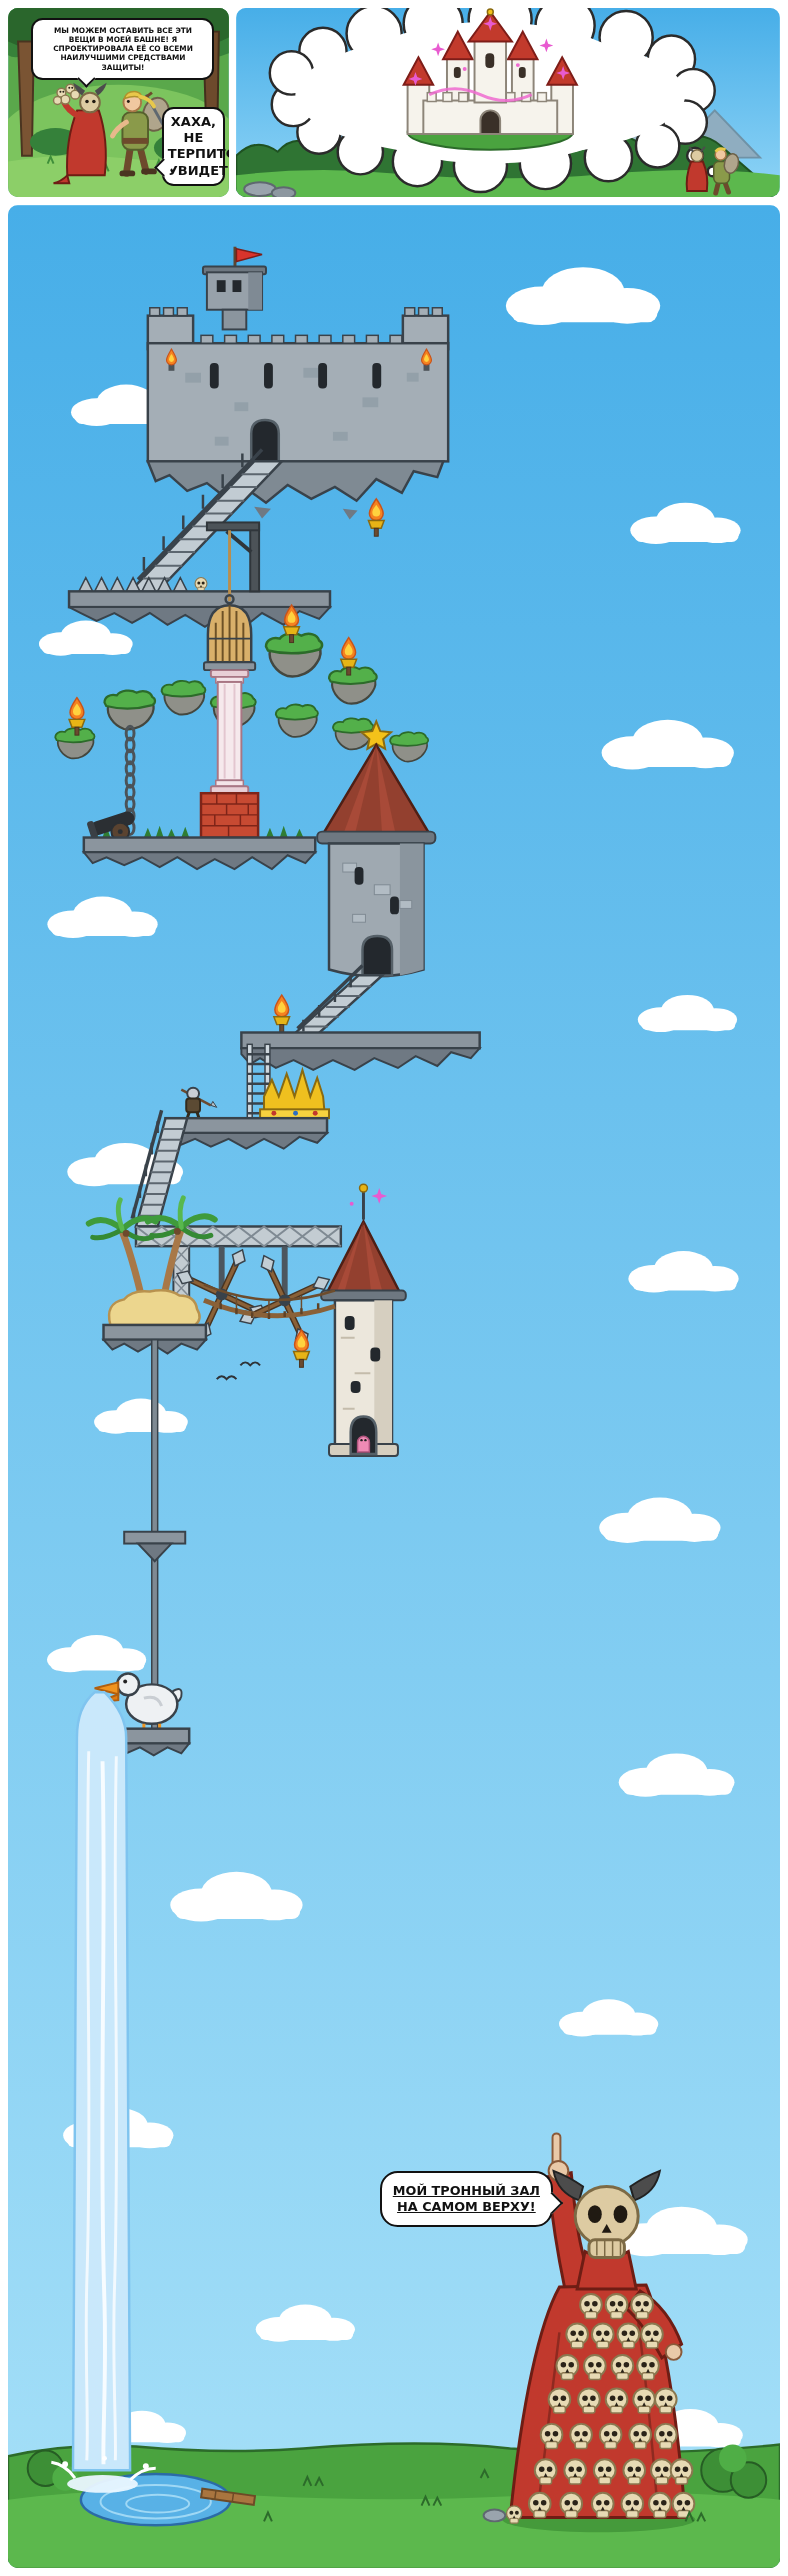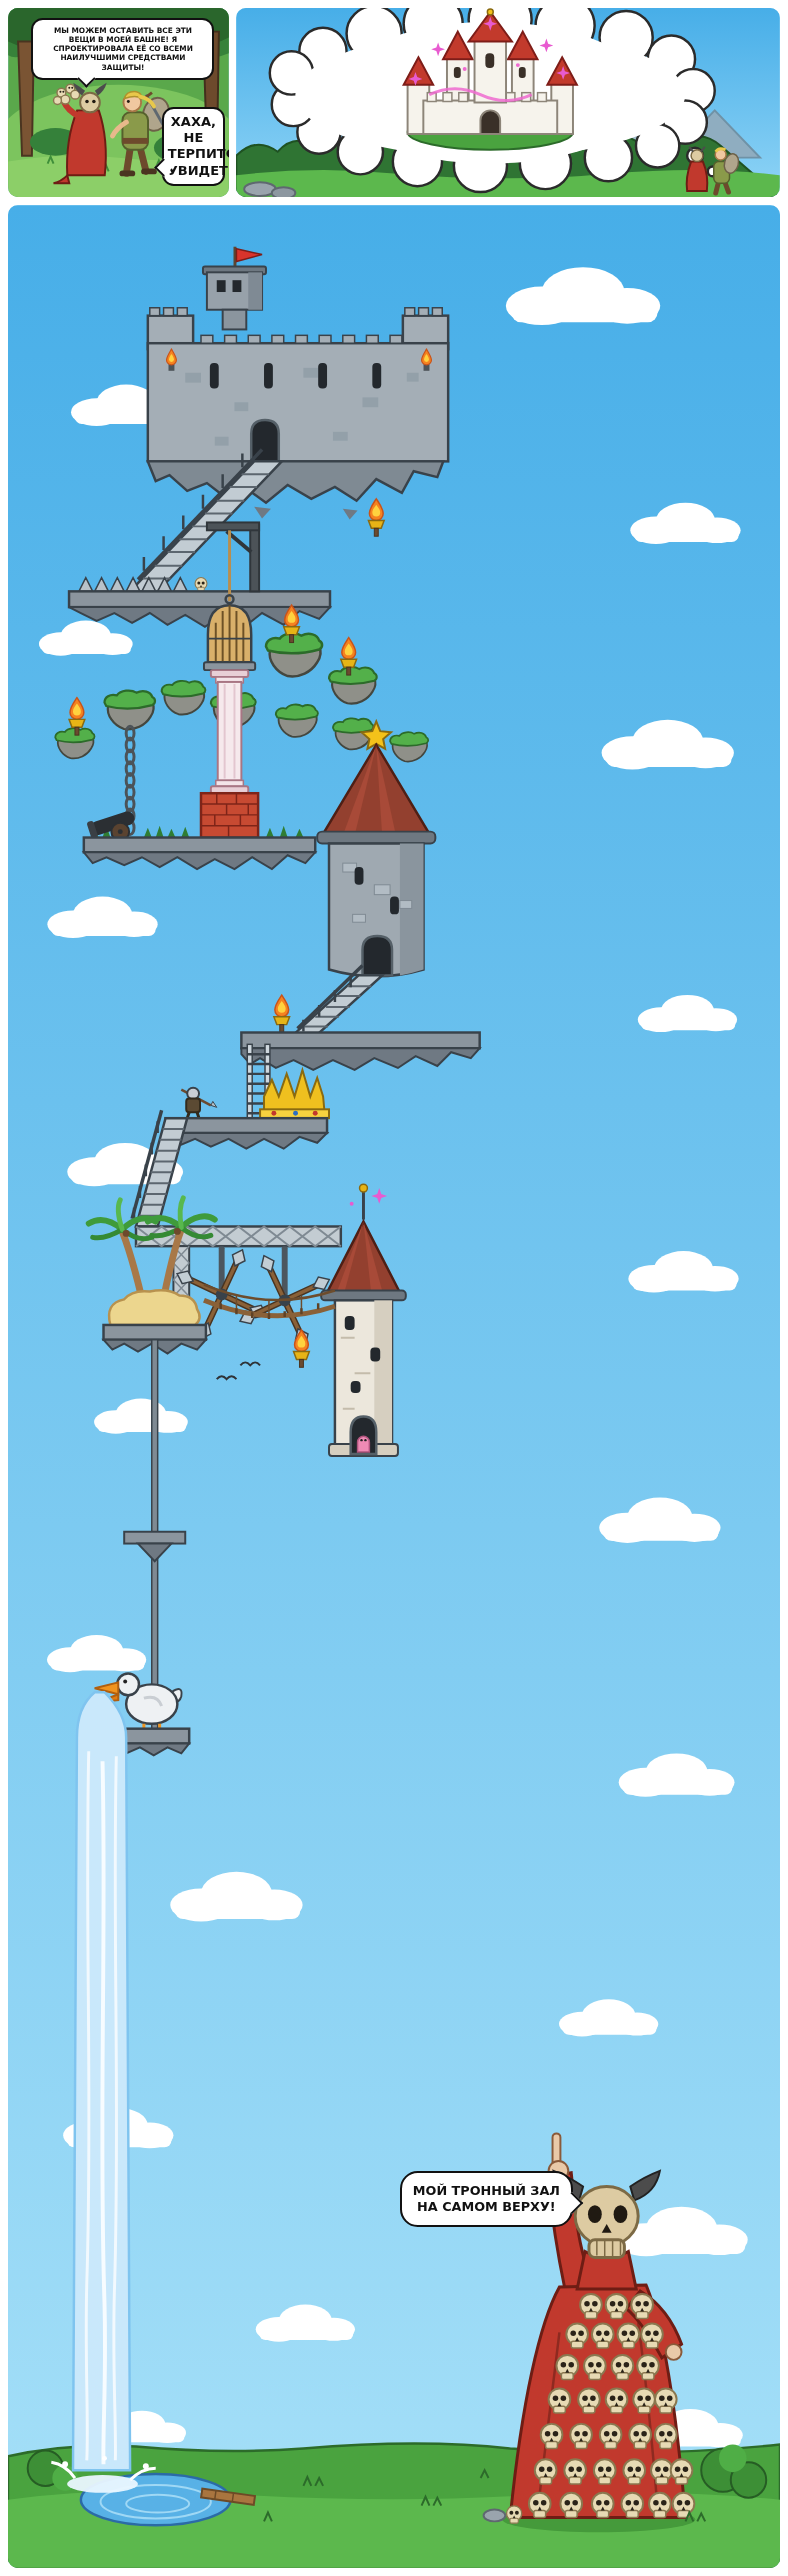--- a/index.html
+++ b/index.html
@@ -8,22 +8,22 @@
   .panel{position:absolute;overflow:hidden;border-radius:9.9px;background:#9bd9f6;}
   #panel1{left:7.9px;top:7.9px;width:221px;height:189px;}
   #panel2{left:236px;top:7.9px;width:544px;height:189px;}
   #panel3{left:7.9px;top:205px;width:772px;height:2363px;}
   .panel svg{display:block;width:100%;height:100%;}
   .bubble{position:absolute;background:#fff;border:2px solid #111;border-radius:11.8px;
           padding:5.9px 6.9px;font-weight:bold;color:#111;text-align:center;line-height:1.25;
           box-sizing:border-box;z-index:5;text-transform:uppercase;}
   #bubble1{left:23.6px;top:9.9px;width:183px;font-size:7.4px;}
   #bubble2{left:154px;top:99px;width:63px;font-size:13px;padding:4.9px 3.9px;}
-  #bubble3{left:392px;top:1966px;width:173px;font-size:12.8px;padding:9.9px 7.9px;
-           border-width:2.5px;border-radius:17.7px;}
+  #bubble3{left:372px;top:1966px;width:173px;font-size:12.8px;padding:9.9px 7.9px;
+           border-width:2.5px;border-radius:17.7px;text-decoration:underline;}
   .tail{position:absolute;width:10.8px;height:10.8px;background:#fff;transform:rotate(45deg);}
   .tail-down{border-right:2px solid #111;border-bottom:2px solid #111;}
   .tail-left{border-left:2px solid #111;border-bottom:2px solid #111;}
   .tail-right{border-top:2.5px solid #111;border-right:2.5px solid #111;width:13.8px;height:13.8px;}
 </style>
 </head>
 <body>
 
 <div class="page">
 

